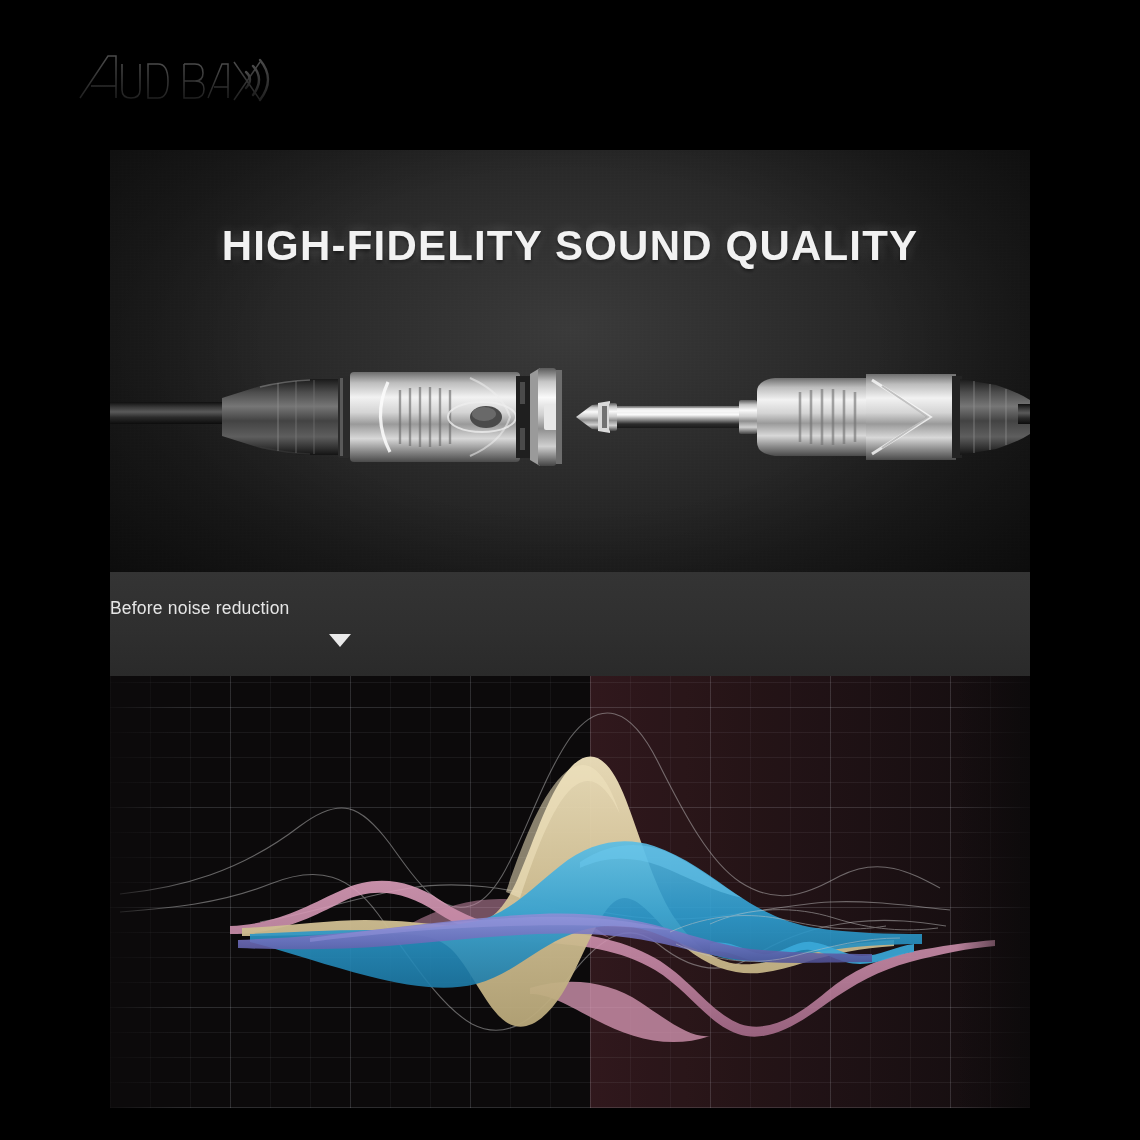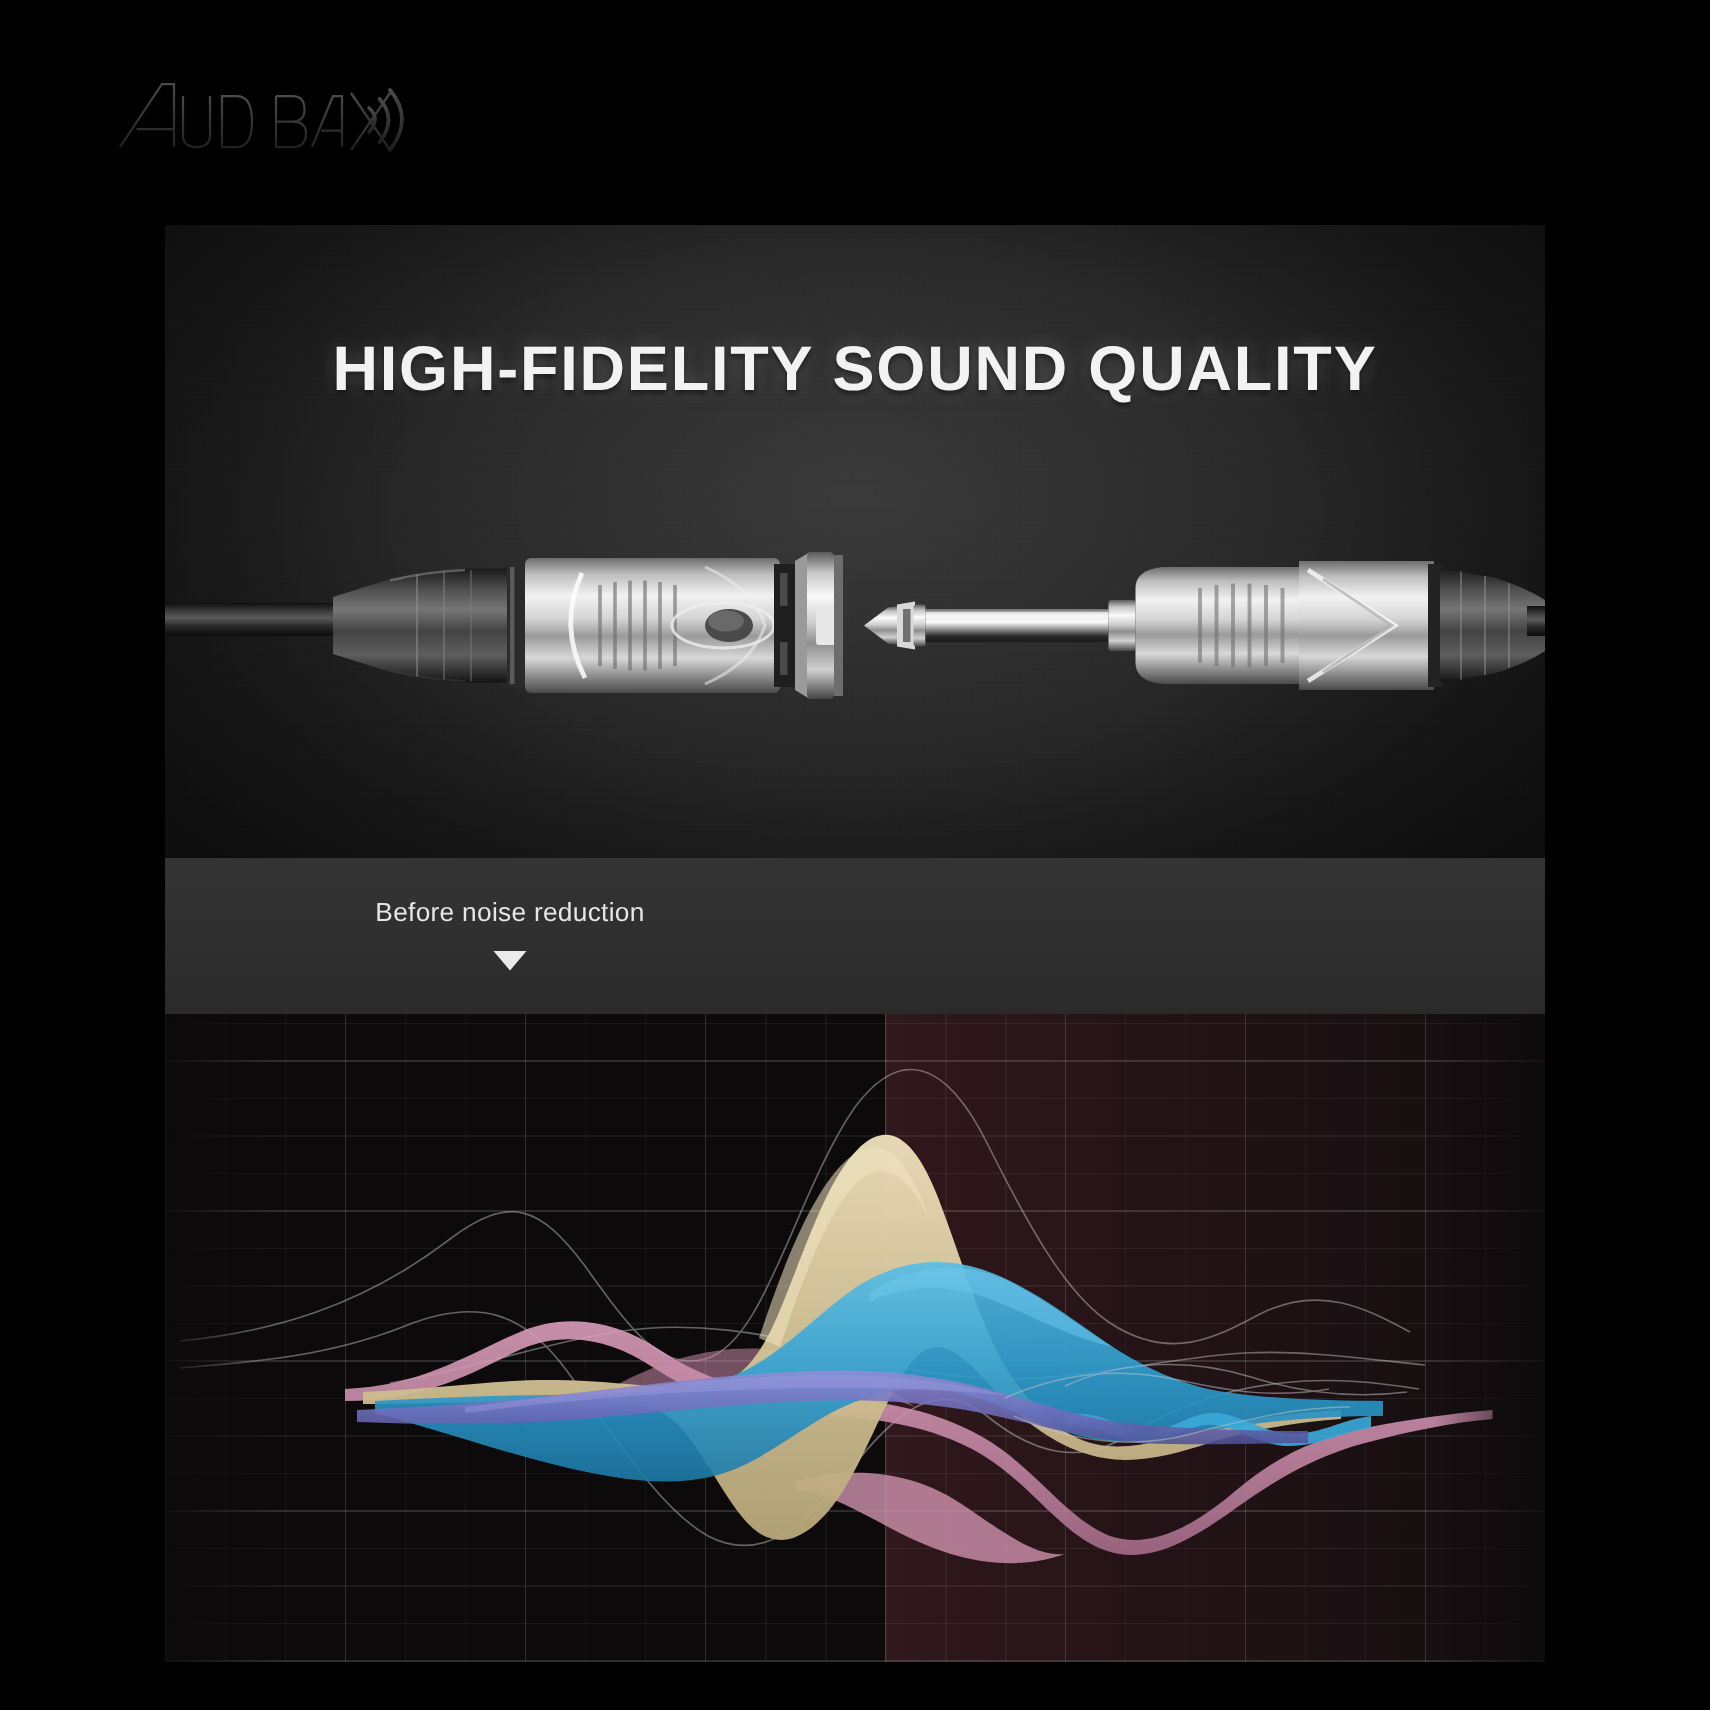--- a/index.html
+++ b/index.html
@@ -54,21 +54,21 @@
   #caption-band{
     position:absolute;left:0;top:422px;width:920px;height:104px;
     background:linear-gradient(180deg,#343434 0%,#2f2f2f 55%,#2a2a2a 100%);
   }
   .caption-col{
     position:absolute;top:0;width:460px;height:104px;
   }
   .caption-col.left{left:0;}
   .caption-col.right{left:460px;}
   .caption-text{
-    position:absolute;left:0;top:26px;width:460px;text-align:center;
+    position:absolute;left:0;top:26px;width:460px;text-align:left;
     font-size:17.5px;color:#e6e6e6;letter-spacing:.2px;
   }
   .caption-arrow{
     position:absolute;top:62px;left:50%;transform:translateX(-50%);
     width:0;height:0;border-left:11px solid transparent;
     border-right:11px solid transparent;border-top:13px solid #eaeaea;
   }
 
   
   #waveform-section{

